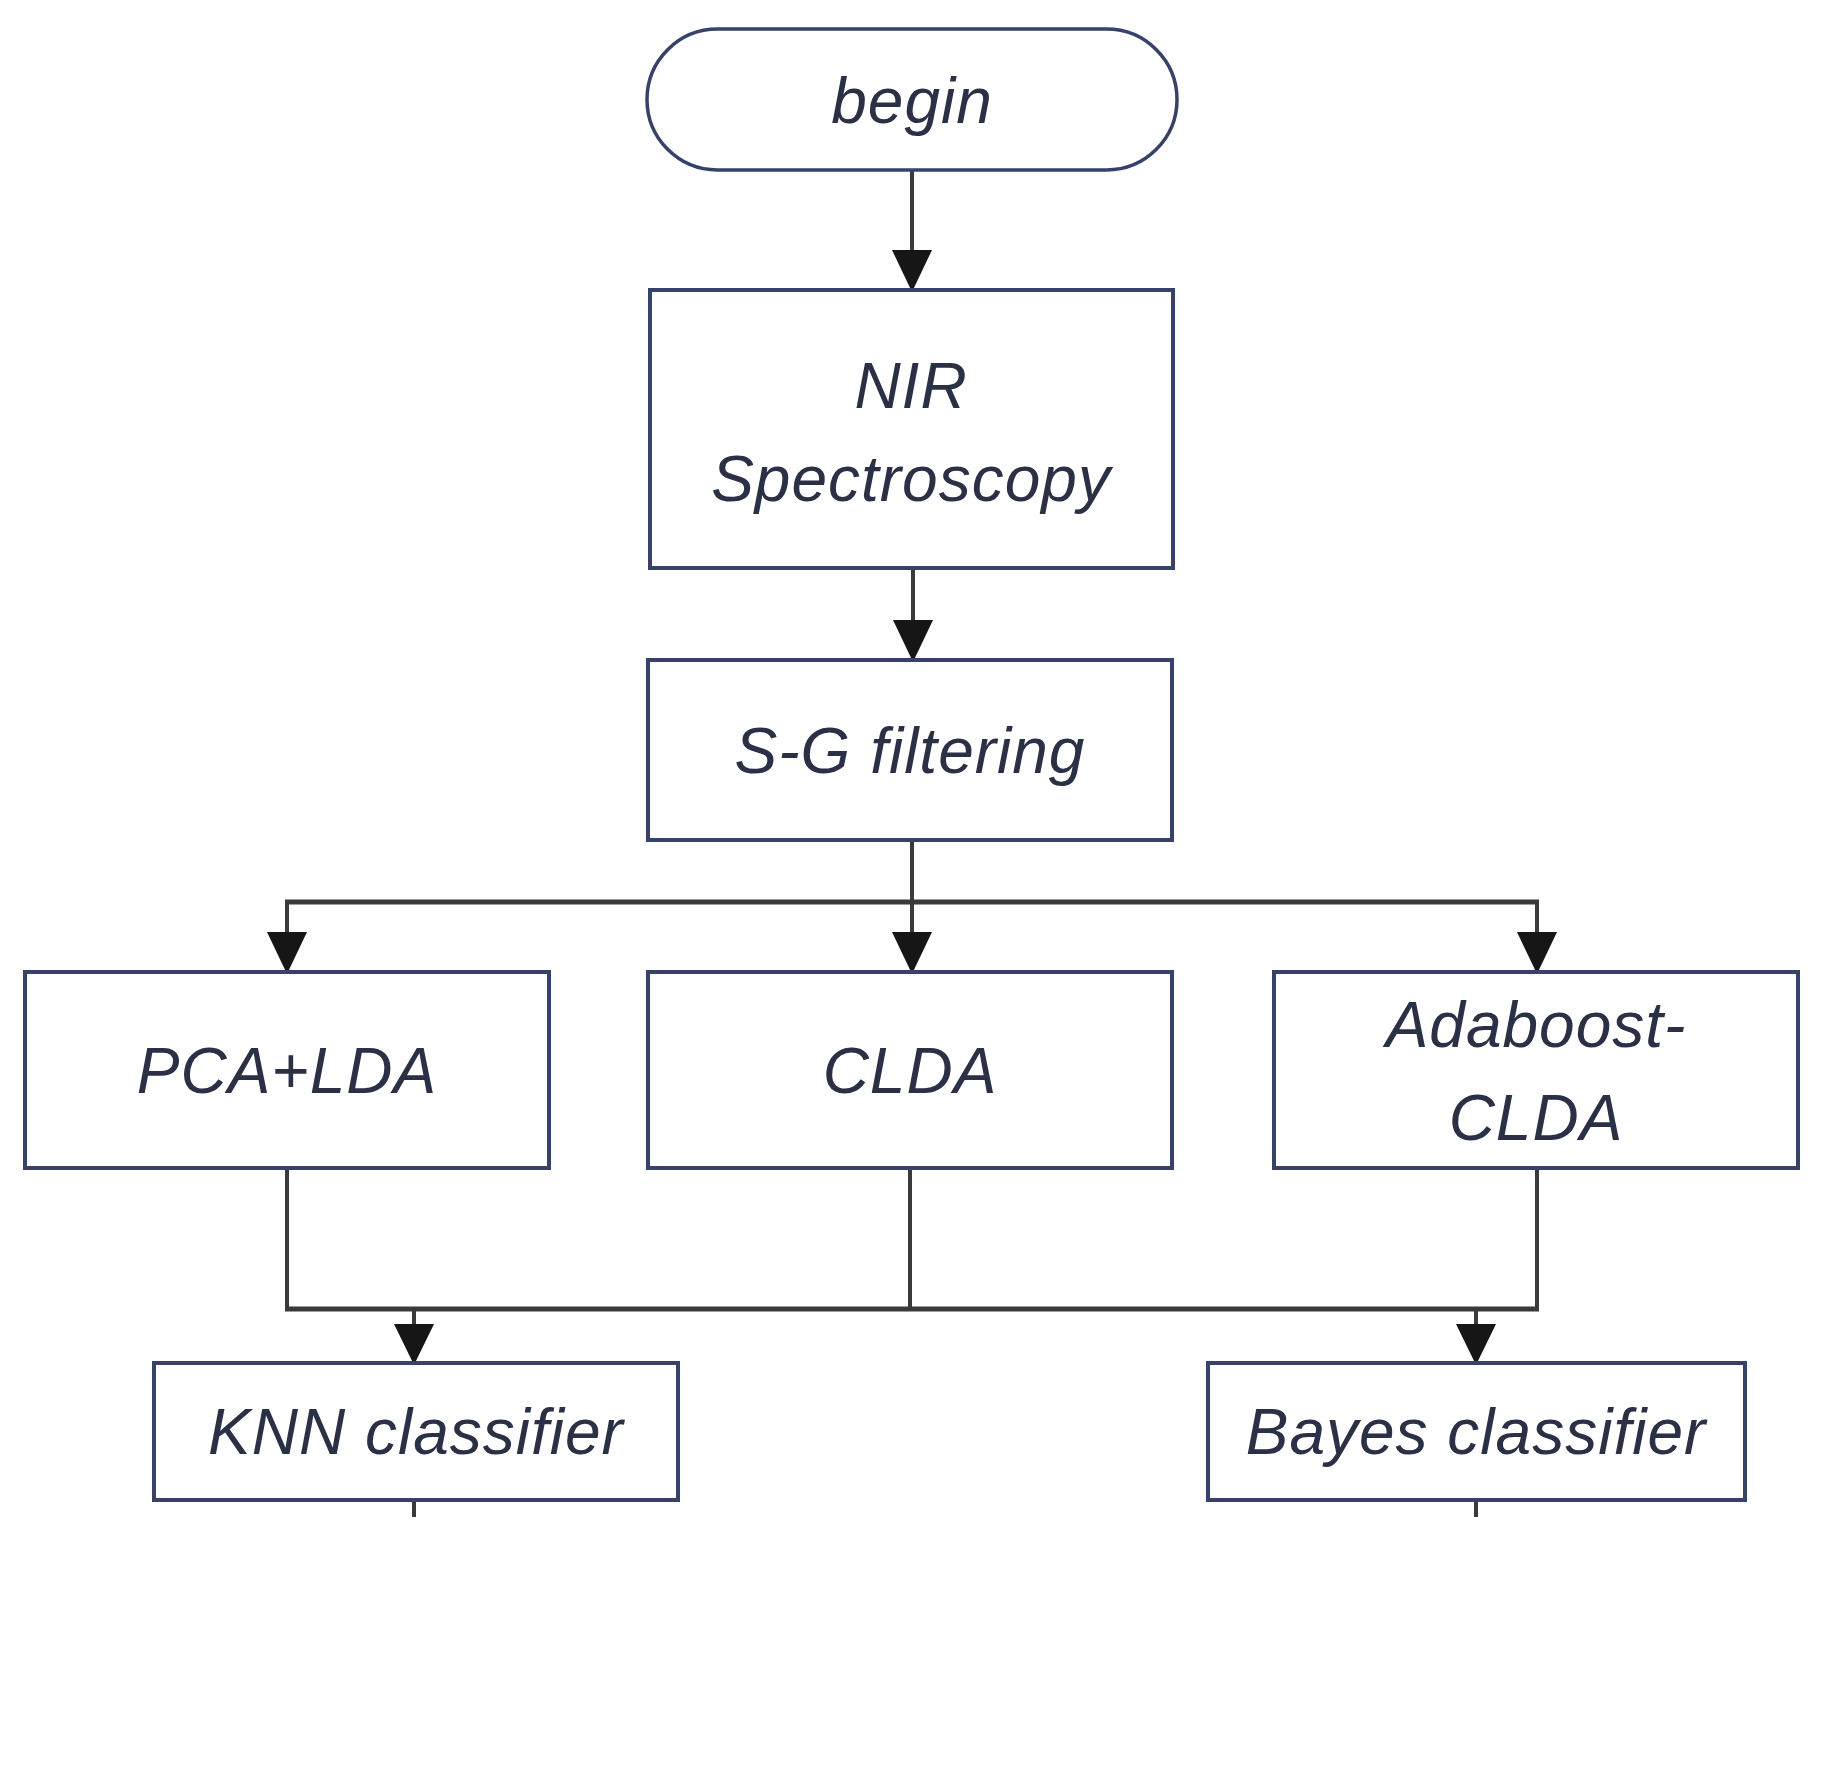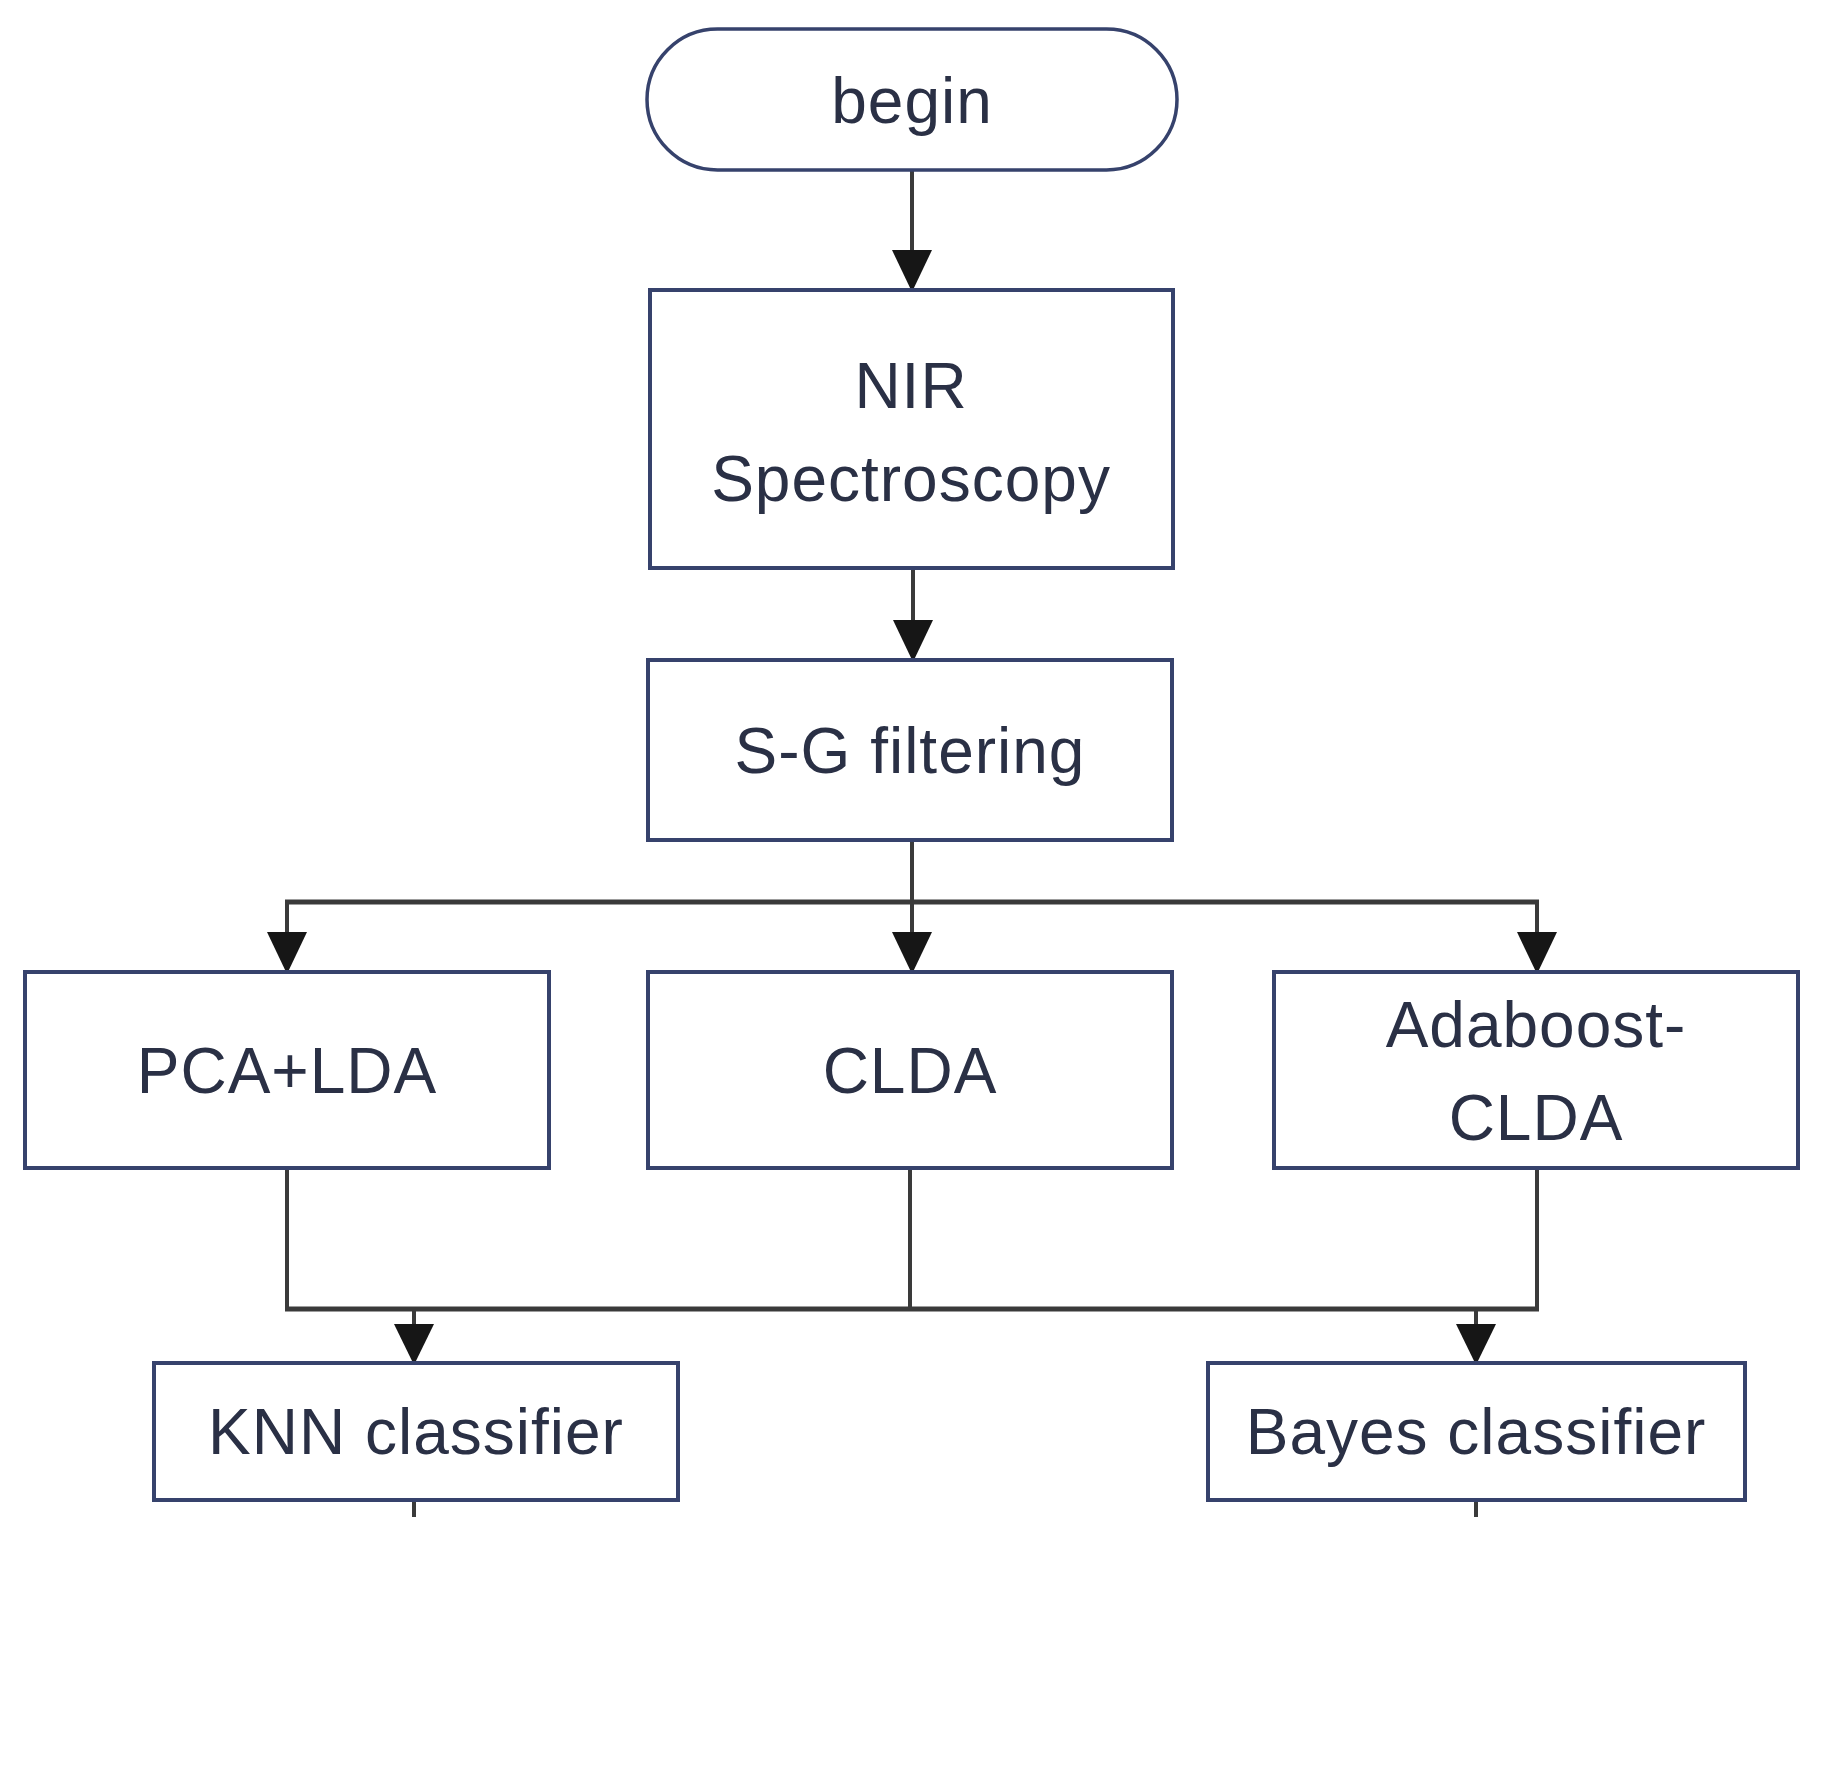--- a/index.html
+++ b/index.html
@@ -5,20 +5,21 @@
   html, body {
     margin: 0;
     padding: 0;
     background: #ffffff;
   }
   .canvas {
     width: 1833px;
     height: 1517px;
     background: #ffffff;
     position: relative;
+    font-style: italic;
   }
   svg {
     display: block;
   }
   text {
     font-family: "Liberation Sans", "DejaVu Sans", sans-serif;
     font-size: 64px;
     letter-spacing: 1px;
   }
 </style>

